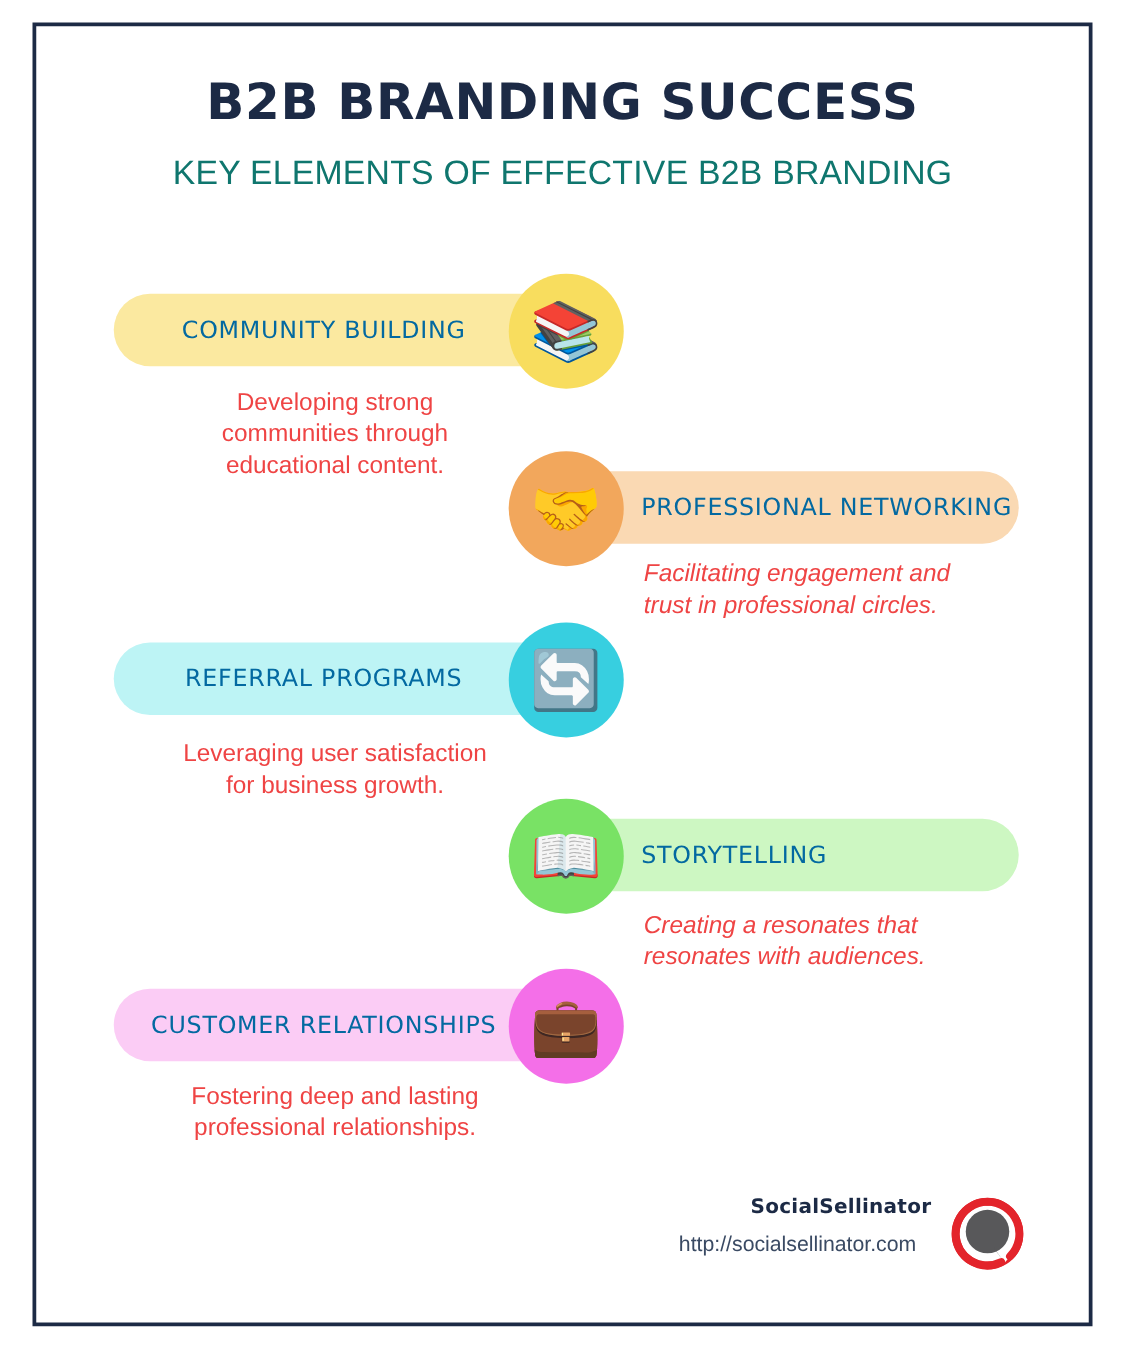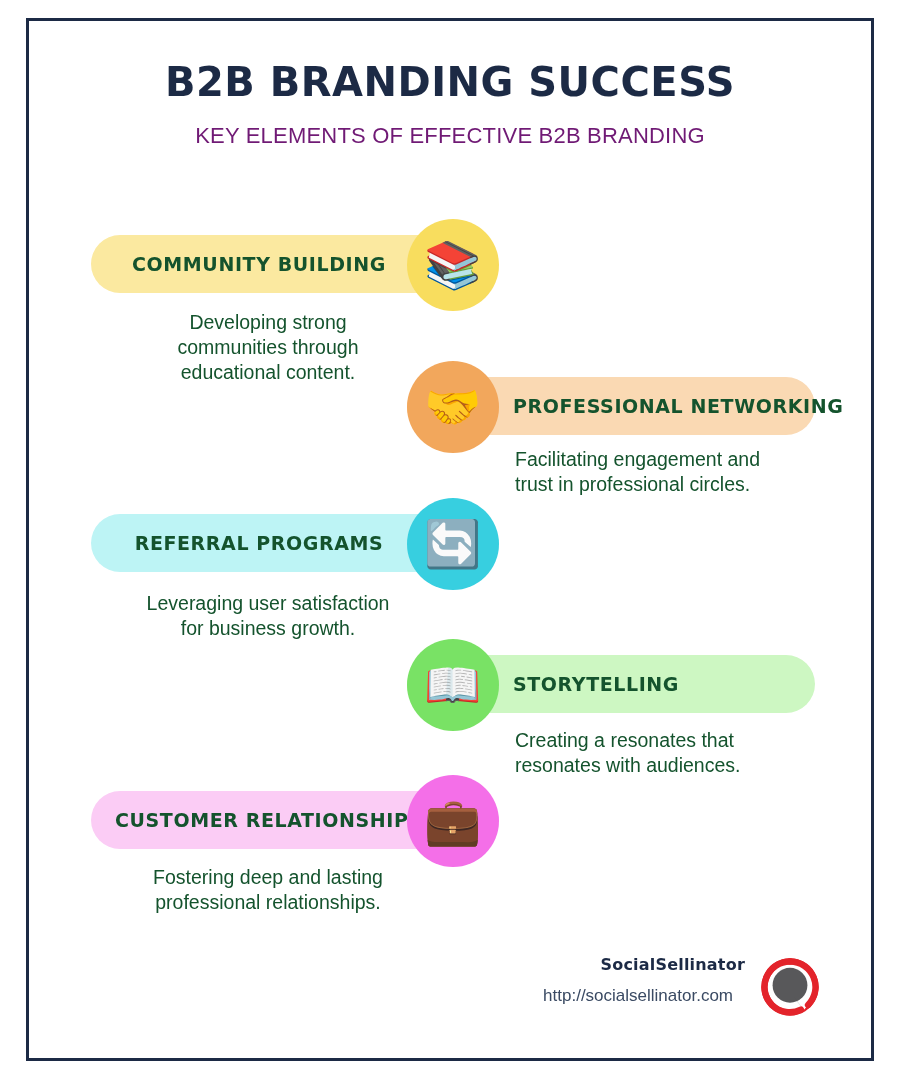--- a/index.html
+++ b/index.html
@@ -42,23 +42,23 @@
     font-family: "DejaVu Sans", sans-serif;
     font-size: 40px;
     font-weight: bold;
     letter-spacing: 0.5px;
     color: #1c2a45;
     margin: 0;
     line-height: 1.15;
   }
   .subtitle {
     font-family: "Liberation Sans", sans-serif;
-    font-size: 22px;
+    font-size: 27px;
     font-weight: 400;
-    color: #701a75;
+    color: #0f766e;
     margin: 18px 0 0 0;
     letter-spacing: 0.2px;
     line-height: 1.15;
   }
 
   .rows {
     position: absolute;
     left: 0;
     top: 0;
     width: 100%;
@@ -76,23 +76,23 @@
     border-radius: 29px;
     box-sizing: border-box;
   }
   .pill-label {
     position: absolute;
     top: 0;
     height: 58px;
     line-height: 58px;
     font-family: "DejaVu Sans", sans-serif;
     font-size: 19px;
-    font-weight: bold;
+    font-weight: normal;
     letter-spacing: 0.6px;
-    color: #14532d;
+    color: #0369a1;
     white-space: nowrap;
   }
   
   .circle {
     position: absolute;
     width: 92px;
     height: 92px;
     border-radius: 50%;
     display: flex;
     align-items: center;
@@ -103,24 +103,24 @@
   .emoji {
     font-family: "DejaVu Sans", sans-serif;
     display: block;
   }
   
   .desc {
     position: absolute;
     font-family: "Liberation Sans", sans-serif;
     font-size: 19.5px;
     line-height: 25px;
-    color: #14532d;
+    color: #ef4444;
     white-space: pre-line;
   }
-  .desc.align-left  { text-align: left; }
+  .desc.align-left  { text-align: left; font-style: italic; }
   .desc.align-center{ text-align: center; }
 
   
   .row.left .pill  { left: 88px; }
   .row.left .circle{ left: 404px; }
   .row.right .pill { right: 88px; }
   .row.right .circle { left: 404px; }
 
   
   .footer {

